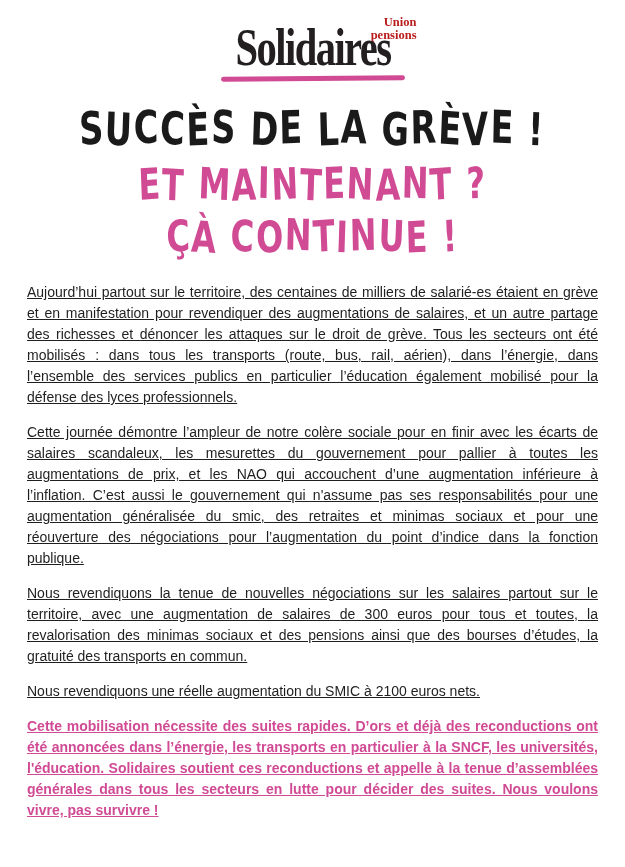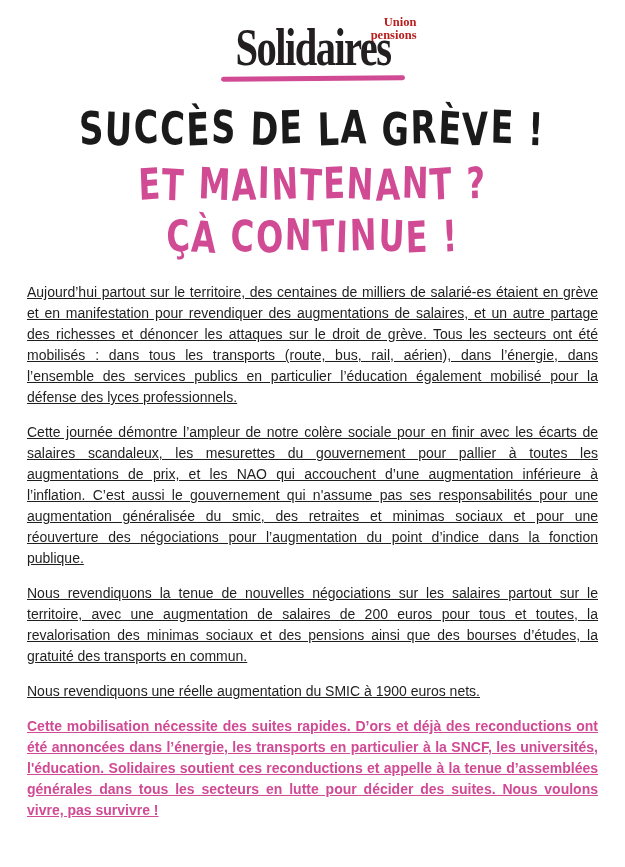--- a/index.html
+++ b/index.html
@@ -118,18 +118,18 @@
       <span class="stencil-inner jitter"><span class="ch" style="transform:rotate(-3deg) translateY(0px)">E</span><span class="ch" style="transform:rotate(2.5deg) translateY(1px)">T</span> <span class="ch" style="transform:rotate(3deg) translateY(0px)">M</span><span class="ch" style="transform:rotate(-2deg) translateY(1px)">A</span><span class="ch" style="transform:rotate(1.5deg) translateY(-1px)">I</span><span class="ch" style="transform:rotate(-3deg) translateY(0px)">N</span><span class="ch" style="transform:rotate(2.5deg) translateY(1px)">T</span><span class="ch" style="transform:rotate(-1.5deg) translateY(-1px)">E</span><span class="ch" style="transform:rotate(3deg) translateY(0px)">N</span><span class="ch" style="transform:rotate(-2deg) translateY(1px)">A</span><span class="ch" style="transform:rotate(1.5deg) translateY(-1px)">N</span><span class="ch" style="transform:rotate(-3deg) translateY(0px)">T</span> <span class="ch" style="transform:rotate(-1.5deg) translateY(-1px)">?</span></span>
     </div>
     <div class="stencil headline-3">
       <span class="stencil-inner jitter"><span class="ch" style="transform:rotate(-3deg) translateY(0px)">Ç</span><span class="ch" style="transform:rotate(2.5deg) translateY(1px)">À</span> <span class="ch" style="transform:rotate(3deg) translateY(0px)">C</span><span class="ch" style="transform:rotate(-2deg) translateY(1px)">O</span><span class="ch" style="transform:rotate(1.5deg) translateY(-1px)">N</span><span class="ch" style="transform:rotate(-3deg) translateY(0px)">T</span><span class="ch" style="transform:rotate(2.5deg) translateY(1px)">I</span><span class="ch" style="transform:rotate(-1.5deg) translateY(-1px)">N</span><span class="ch" style="transform:rotate(3deg) translateY(0px)">U</span><span class="ch" style="transform:rotate(-2deg) translateY(1px)">E</span> <span class="ch" style="transform:rotate(-3deg) translateY(0px)">!</span></span>
     </div>
   </div>
 
   <div class="body-text">
     <p>Aujourd’hui partout sur le territoire, des centaines de milliers de salarié-es étaient en grève et en manifestation pour revendiquer des augmentations de salaires, et un autre partage des richesses et dénoncer les attaques sur le droit de grève. Tous les secteurs ont été mobilisés : dans tous les transports (route, bus, rail, aérien), dans l’énergie, dans l’ensemble des services publics en particulier l’éducation également mobilisé pour la défense des lyces professionnels.</p>
     <p>Cette journée démontre l’ampleur de notre colère sociale pour en finir avec les écarts de salaires scandaleux, les mesurettes du gouvernement pour pallier à toutes les augmentations de prix, et les NAO qui accouchent d’une augmentation inférieure à l’inflation. C’est aussi le gouvernement qui n'assume pas ses responsabilités pour une augmentation généralisée du smic, des retraites et minimas sociaux et pour une réouverture des négociations pour l’augmentation du point d’indice dans la fonction publique.</p>
-    <p>Nous revendiquons la tenue de nouvelles négociations sur les salaires partout sur le territoire, avec une augmentation de salaires de 200 euros pour tous et toutes, la revalorisation des minimas sociaux et des pensions ainsi que des bourses d’études, la gratuité des transports en commun.</p>
-    <p>Nous revendiquons une réelle augmentation du SMIC à 1900 euros nets.</p>
+    <p>Nous revendiquons la tenue de nouvelles négociations sur les salaires partout sur le territoire, avec une augmentation de salaires de 300 euros pour tous et toutes, la revalorisation des minimas sociaux et des pensions ainsi que des bourses d’études, la gratuité des transports en commun.</p>
+    <p>Nous revendiquons une réelle augmentation du SMIC à 2100 euros nets.</p>
     <p class="highlight-par">Cette mobilisation nécessite des suites rapides. D’ors et déjà des reconductions ont été annoncées dans l’énergie, les transports en particulier à la SNCF, les universités, l'éducation. Solidaires soutient ces reconductions et appelle à la tenue d’assemblées générales dans tous les secteurs en lutte pour décider des suites. Nous voulons vivre, pas survivre !</p>
   </div>
 
 </div>
 
 </body></html>

